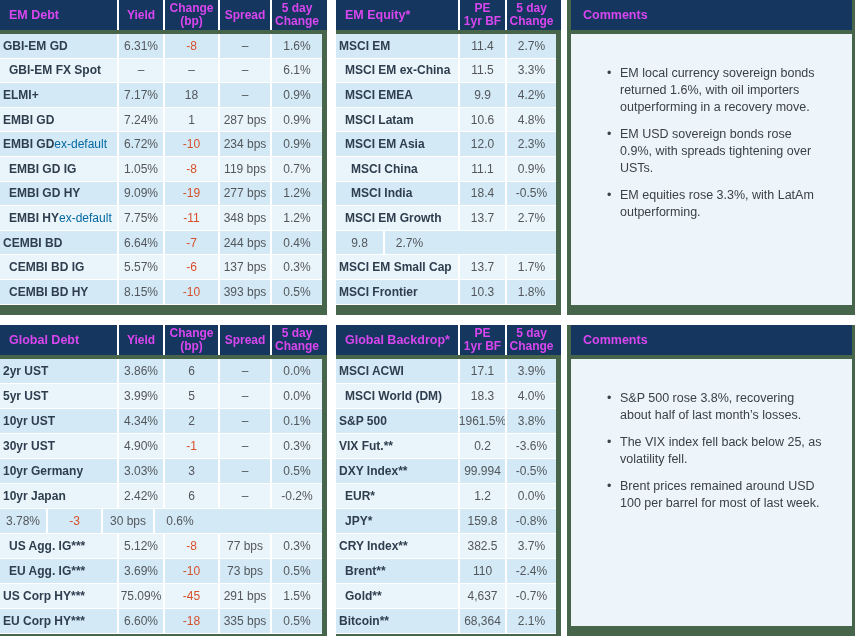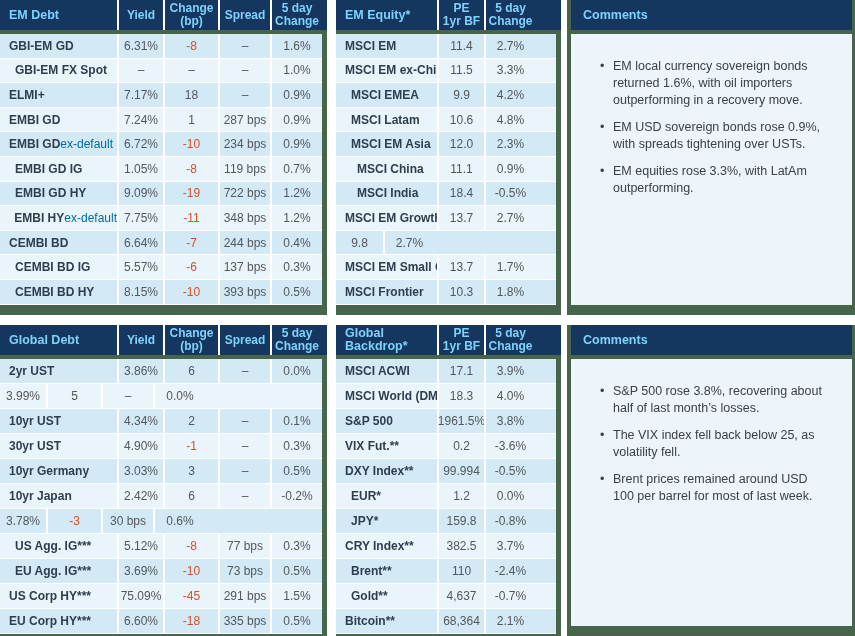--- a/index.html
+++ b/index.html
@@ -9,61 +9,61 @@
 
   
   #p-em-debt{left:0;top:0;width:327px;}
   #p-em-equity{left:336px;top:0;width:225px;}
   #p-comments-top{left:567px;top:0;width:288px;height:315px;}
   #p-global-debt{left:0;top:325px;width:327px;}
   #p-global-backdrop{left:336px;top:325px;width:225px;}
   #p-comments-bottom{left:567px;top:325px;width:288px;height:311px;}
 
   
-  .hrow{display:flex;height:30px;background:#14365f;color:#7dd3fc;width:100%;box-sizing:border-box;}
+  .hrow{display:flex;height:30px;background:#14365f;color:#d946ef;width:100%;box-sizing:border-box;}
   .hcell{display:flex;align-items:center;justify-content:center;text-align:center;
          font-size:12px;font-weight:bold;line-height:13px;white-space:pre-line;
          box-sizing:border-box;}
   .hcell.lab{justify-content:flex-start;text-align:left;padding-left:9px;font-size:12.5px;}
   .hcell + .hcell{border-left:2px solid #ffffff;}
 
   .sep{height:4px;background:#46654a;width:100%;}
   .bband{height:10px;background:#46654a;width:100%;}
 
   
   .tbody{width:100%;box-sizing:border-box;border-right:5px solid #46654a;}
   .trow{display:flex;box-sizing:border-box;border-bottom:1px solid #ffffff;}
   .top-sec .trow{height:24.6px;}
   .bot-sec .trow{height:25px;}
   .trow.dark{background:#d3e9f6;}
   .trow.light{background:#eaf4fb;}
   .cell{display:flex;align-items:center;justify-content:center;box-sizing:border-box;
         font-size:12px;color:#53575b;}
   .cell + .cell{border-left:2px solid #ffffff;}
-  .cell.lab{justify-content:flex-start;color:#2e3e4e;font-weight:bold;padding-left:9px;
+  .cell.lab{justify-content:flex-start;color:#2e3e4e;font-weight:bold;padding-left:3px;
             white-space:nowrap;overflow:hidden;}
   .cell.lab .lt{font-weight:normal;color:#0369a1;}
   .cell .neg{color:#d6502a;}
 
   
   .debt .c0{width:117px;}
   .debt .c1{width:46px;}
   .debt .c2{width:55px;}
   .debt .c3{width:52px;}
   .debt .c4{width:52px;}
   
-  .eq .c0{width:101px;}
+  .eq .c0{width:122px;}
   .eq .c1{width:47px;}
   .eq .c2{width:51px;}
 
   
   .comments{border-left:4px solid #46654a;border-right:3px solid #46654a;}
   .comments .hrow{padding-left:12px;align-items:center;font-size:12.5px;font-weight:bold;}
   .cbody{flex:1;background:#edf4fa;overflow:hidden;}
-  .cbody ul{list-style:none;margin:9px;padding:15px 12px 0 20px;}
+  .cbody ul{list-style:none;margin:16px;padding:15px 12px 0 20px;}
   .cbody li{position:relative;padding-left:13px;margin-bottom:10px;
             font-size:12.5px;line-height:1.36;color:#3a4147;}
   .cbody li::before{content:"\2022";position:absolute;left:0;top:0;color:#3a4147;}
 </style>
 </head>
 <body>
 
 <div class="page">
 
   <section class="panel top-sec debt" id="p-em-debt">
@@ -98,21 +98,21 @@
           <div class="cell c1">
             <span>–</span>
           </div>
           <div class="cell c2">
             <span>–</span>
           </div>
           <div class="cell c3">
             <span>–</span>
           </div>
           <div class="cell c4">
-            <span>1.0%</span>
+            <span>6.1%</span>
           </div>
         </div>
         <div class="trow dark">
           <div class="cell lab c0"><span style="display: inline-block; width: 0px;"></span>ELMI+</div>
           <div class="cell c1">
             <span>7.17%</span>
           </div>
           <div class="cell c2">
             <span>18</span>
           </div>
@@ -170,21 +170,21 @@
         </div>
         <div class="trow dark">
           <div class="cell lab c0"><span style="display: inline-block; width: 6px;"></span>EMBI GD HY</div>
           <div class="cell c1">
             <span>9.09%</span>
           </div>
           <div class="cell c2">
             <span class="neg">-19</span>
           </div>
           <div class="cell c3">
-            <span>722 bps</span>
+            <span>277 bps</span>
           </div>
           <div class="cell c4">
             <span>1.2%</span>
           </div>
         </div>
         <div class="trow light">
           <div class="cell lab c0"><span style="display: inline-block; width: 6px;"></span>EMBI HY<span class="lt"> ex-default</span></div>
           <div class="cell c1">
             <span>7.75%</span>
           </div>
@@ -395,20 +395,21 @@
             <span>6</span>
           </div>
           <div class="cell c3">
             <span>–</span>
           </div>
           <div class="cell c4">
             <span>0.0%</span>
           </div>
         </div>
         <div class="trow light">
+          <div class="cell lab c0"><span style="display: inline-block; width: 0px;"></span>5yr UST</div>
           <div class="cell c1">
             <span>3.99%</span>
           </div>
           <div class="cell c2">
             <span>5</span>
           </div>
           <div class="cell c3">
             <span>–</span>
           </div>
           <div class="cell c4">

